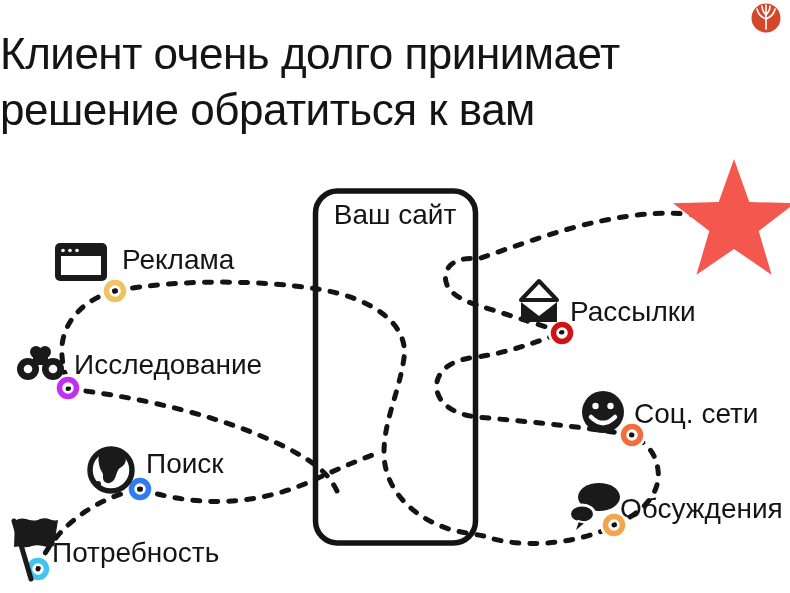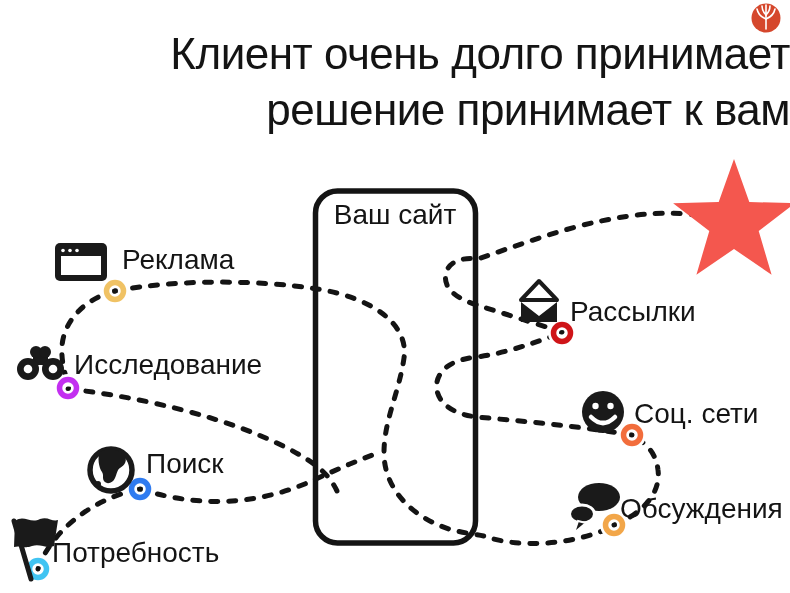--- a/index.html
+++ b/index.html
@@ -1,37 +1,37 @@
 <!DOCTYPE html>
 <html><head>
 <meta charset="utf-8">
 <style>
   html,body{margin:0;padding:0;background:#fff;}
   .slide{
     position:relative;width:790px;height:593px;background:#ffffff;
     overflow:hidden;font-family:"Liberation Sans",sans-serif;
   }
   .title{
-    position:absolute;top:26px;left:0;width:790px;text-align:right;
+    position:absolute;top:26px;left:0;width:790px;text-align:left;
     color:#141414;font-size:44px;line-height:1.28;font-weight:500;
     letter-spacing:-0.5px;
   }
   svg text{
     font-family:"Liberation Sans",sans-serif;fill:#141414;font-size:28px;
   }
   svg{position:absolute;left:0;top:0;}
 </style>
 </head>
 <body>
 
 <div class="slide">
 
   <div class="title">
     <div>Клиент очень долго принимает</div>
-    <div>решение принимает к вам</div>
+    <div>решение обратиться к вам</div>
   </div>
 
   <svg width="790" height="593" viewBox="0 0 790 593">
 
     <g>
       <rect x="315.5" y="191" width="160" height="352" rx="22" fill="#ffffff" stroke="#141414" stroke-width="5.5"></rect>
       <text x="395" y="224" text-anchor="middle">Ваш сайт</text>
     </g>
 
     <g fill="none" stroke="#141414" stroke-width="5" stroke-linecap="round" stroke-dasharray="7 11">

